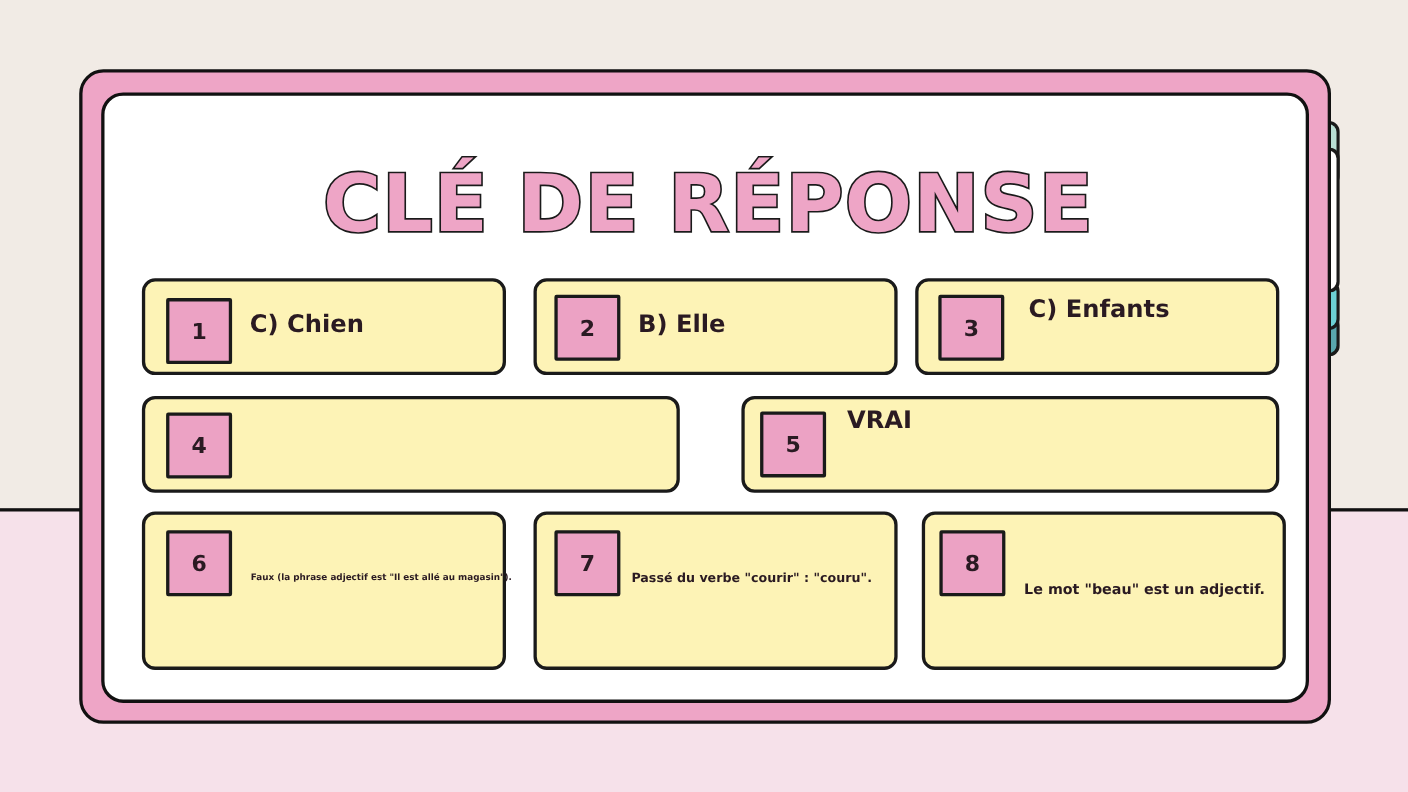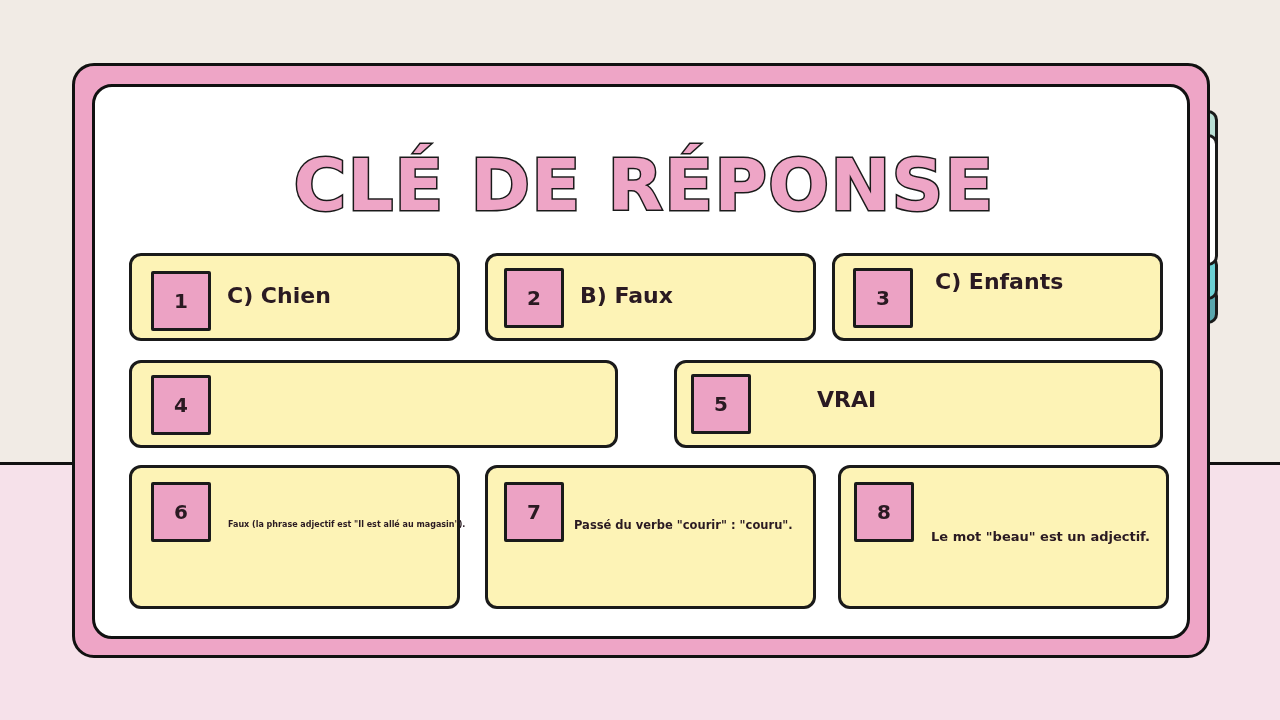--- a/index.html
+++ b/index.html
@@ -74,33 +74,33 @@
 <div class="frame">
   <div class="panel">
     <div class="title">CLÉ DE RÉPONSE</div>
 
     <div class="card" style="left:34px; top:166px; width:331px; height:88px;">
       <div class="num" style="left:19px; top:15px;">1</div>
       <div class="ans big" style="left:95px; top:27px;">C) Chien</div>
     </div>
     <div class="card" style="left:390px; top:166px; width:331px; height:88px;">
       <div class="num" style="left:16px; top:12px;">2</div>
-      <div class="ans big" style="left:92px; top:27px;">B) Faux</div>
+      <div class="ans big" style="left:92px; top:27px;">B) Elle</div>
     </div>
     <div class="card" style="left:737px; top:166px; width:331px; height:88px;">
       <div class="num" style="left:18px; top:12px;">3</div>
       <div class="ans big" style="left:100px; top:13px;">C) Enfants</div>
     </div>
 
     <div class="card" style="left:34px; top:273px; width:489px; height:88px;">
       <div class="num" style="left:19px; top:12px;">4</div>
     </div>
     <div class="card" style="left:579px; top:273px; width:489px; height:88px;">
       <div class="num" style="left:14px; top:11px;">5</div>
-      <div class="ans big" style="left:93px; top:24px;margin-left:47px;">VRAI</div>
+      <div class="ans big" style="left:93px; top:7px;">VRAI</div>
     </div>
 
     <div class="card" style="left:34px; top:378px; width:331px; height:144px;">
       <div class="num" style="left:19px; top:14px;">6</div>
       <div class="ans small" style="left:96px; top:52px; font-size:8px;">Faux (la phrase adjectif est "Il est allé au magasin").</div>
     </div>
     <div class="card" style="left:390px; top:378px; width:331px; height:144px;">
       <div class="num" style="left:16px; top:14px;">7</div>
       <div class="ans med" style="left:86px; top:50px; font-size:11.5px;">Passé du verbe "courir" : "couru".</div>
     </div>

